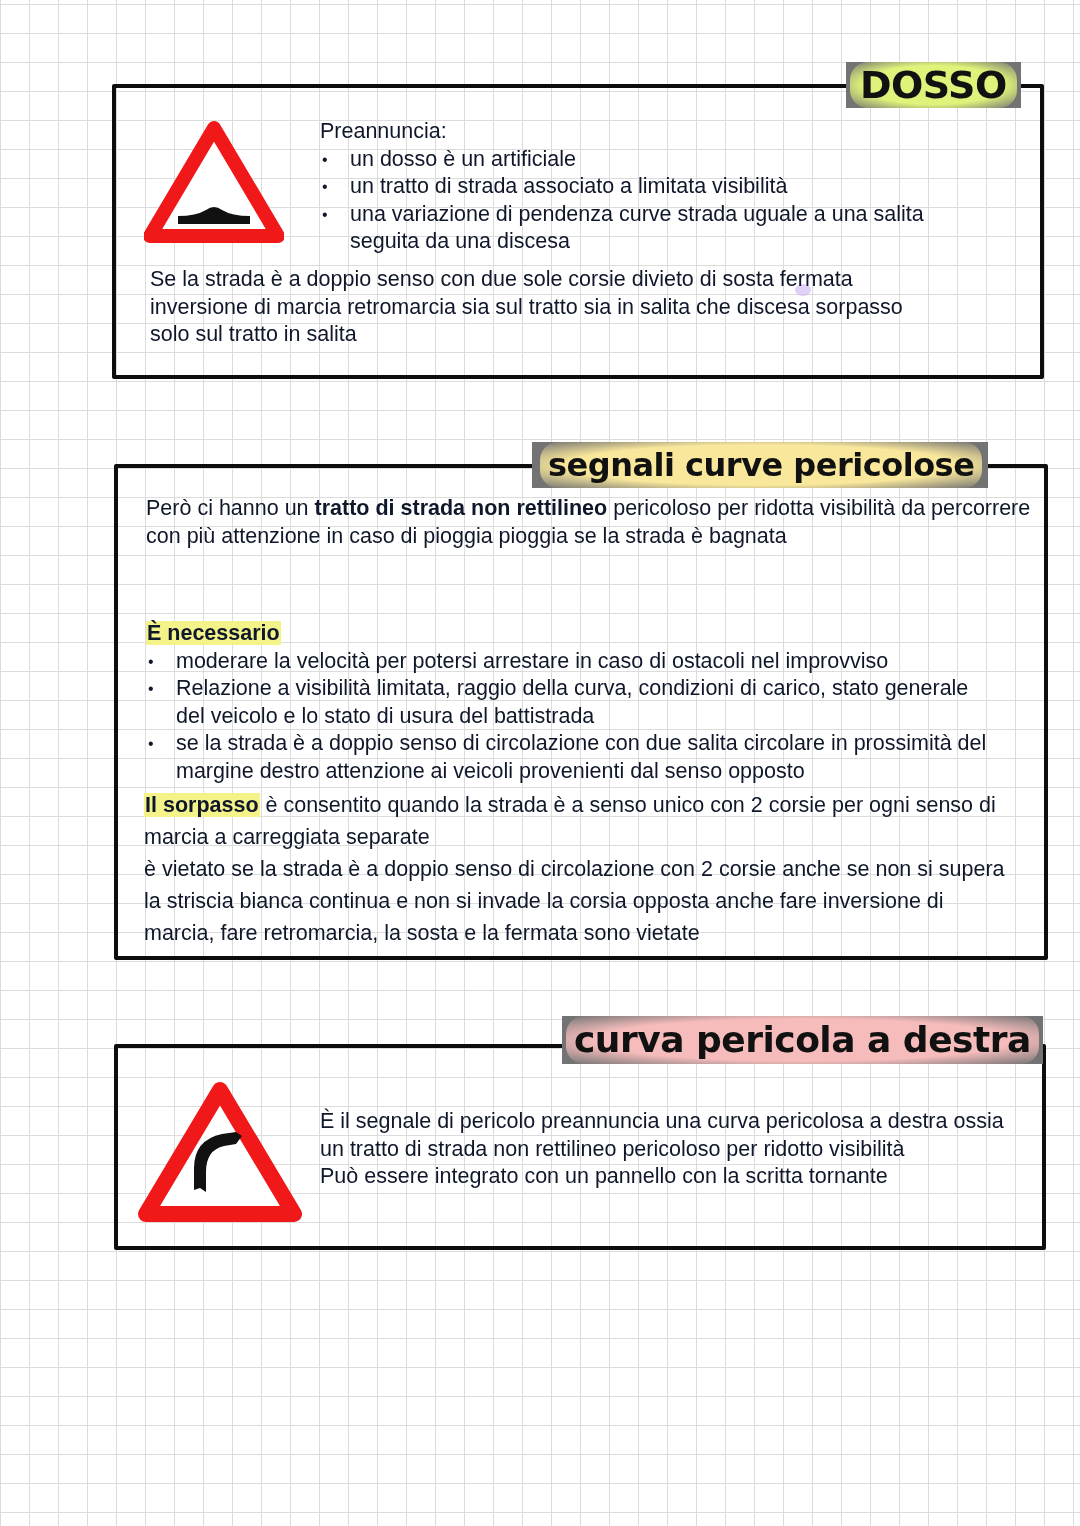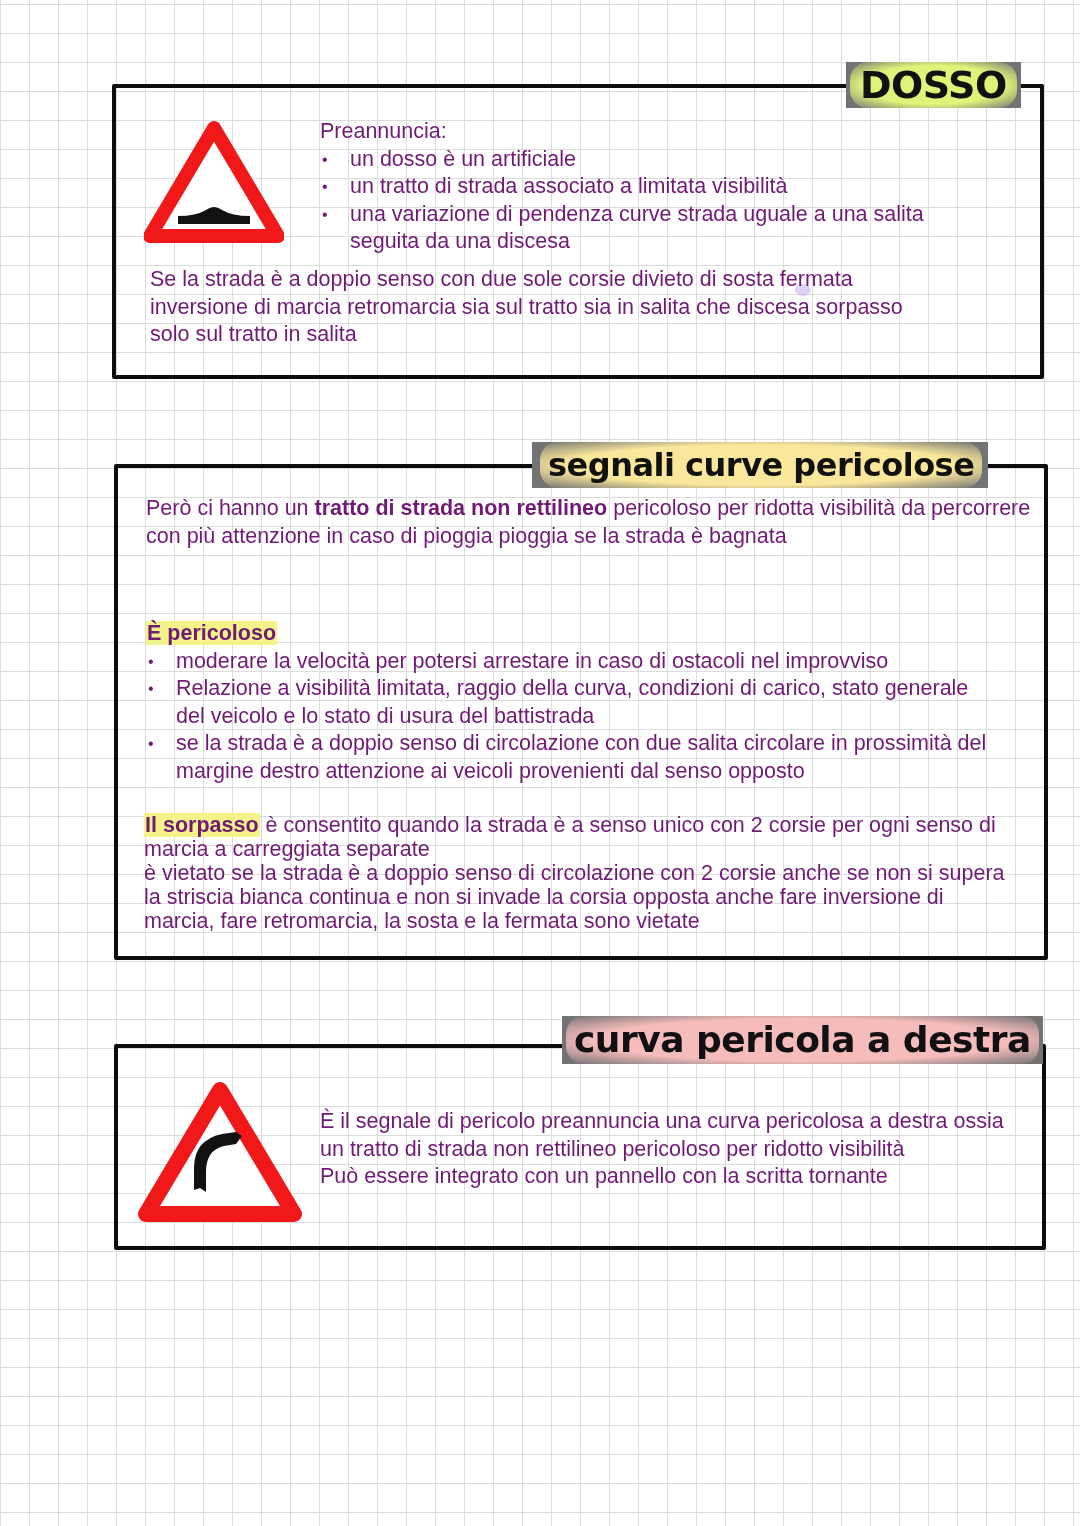--- a/index.html
+++ b/index.html
@@ -36,21 +36,21 @@
       display: inline-block;
       letter-spacing: -0.5px;
     }
     .hl-green { background: radial-gradient(ellipse at center, #dff27a 60%, rgba(223,242,122,0.0) 100%); border-radius: 18px; padding: 0 10px; }
     .hl-yellow { background: radial-gradient(ellipse at center, #f9e79b 62%, rgba(249,231,155,0.0) 100%); border-radius: 18px; padding: 0 8px; }
     .hl-pink { background: radial-gradient(ellipse at center, #f6bcbc 62%, rgba(246,188,188,0.0) 100%); border-radius: 18px; padding: 0 8px; }
     .text {
       position: absolute;
       font-size: 21.5px;
       line-height: 27.5px;
-      color: #701a75;
+      color: #0f172a;
     }
     .text p { margin: 0; }
     ul.bullets {
       list-style: none;
       margin: 0; padding: 0;
     }
     ul.bullets li {
       position: relative;
       padding-left: 30px;
     }
@@ -103,29 +103,29 @@
 <div class="box" style="left:114px; top:464px; width:934px; height:496px;"></div>
 <div class="title-wrap" style="left:532px; top:442px; padding:0 6px 0 8px;">
   <span class="title hl-yellow" style="font-size:32px; line-height:46px;">segnali curve pericolose</span>
 </div>
 
 <div class="text" style="left:146px; top:495px; width:892px;">
   <p><span>Però ci hanno un </span><b>tratto di strada non rettilineo</b><span> pericoloso per ridotta visibilità da percorrere con più attenzione in caso di pioggia pioggia se la strada è bagnata</span></p>
 </div>
 
 <div class="text" style="left:146px; top:620px; width:890px;">
-  <p><b class="hl-text">È pericoloso</b></p>
+  <p><b class="hl-text">È necessario</b></p>
   <ul class="bullets">
     <li>moderare la velocità per potersi arrestare in caso di ostacoli nel improvviso</li>
     <li style="width:800px;">Relazione a visibilità limitata, raggio della curva, condizioni di carico, stato generale del veicolo e lo stato di usura del battistrada</li>
     <li>se la strada è a doppio senso di circolazione con due salita circolare in prossimità del margine destro attenzione ai veicoli provenienti dal senso opposto</li>
   </ul>
 </div>
 
-<div class="text" style="left:144px; top:789px; width:870px; line-height:24px;margin-top:24px;">
+<div class="text" style="left:144px; top:789px; width:870px; line-height:32px;">
   <p><b class="hl-text">Il sorpasso</b><span> è consentito quando la strada è a senso unico con 2 corsie per ogni senso di marcia a carreggiata separate</span></p>
   <p>è vietato se la strada è a doppio senso di circolazione con 2 corsie anche se non si supera la striscia bianca continua e non si invade la corsia opposta anche  fare inversione di marcia, fare retromarcia,  la sosta e la fermata sono vietate</p>
 </div>
 
 <div class="box" style="left:114px; top:1044px; width:932px; height:206px;"></div>
 <div class="title-wrap" style="left:562px; top:1016px; padding:0 4px;">
   <span class="title hl-pink" style="font-size:36px; line-height:48px;">curva pericola a destra</span>
 </div>
 
 <svg class="sign" style="left:138px; top:1080px;" width="164" height="146" viewBox="0 0 164 146">

